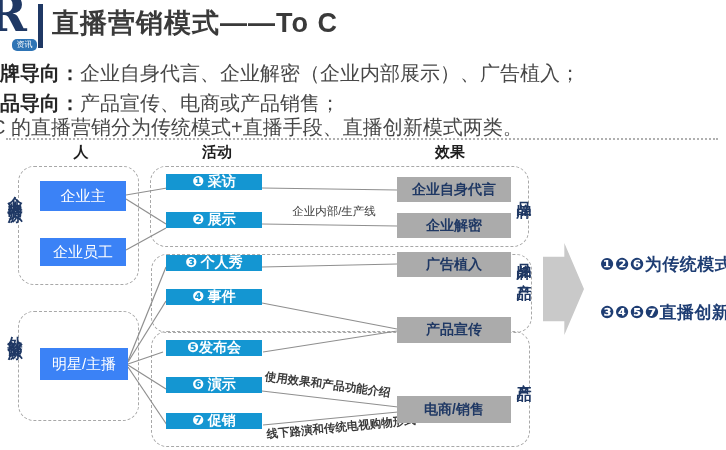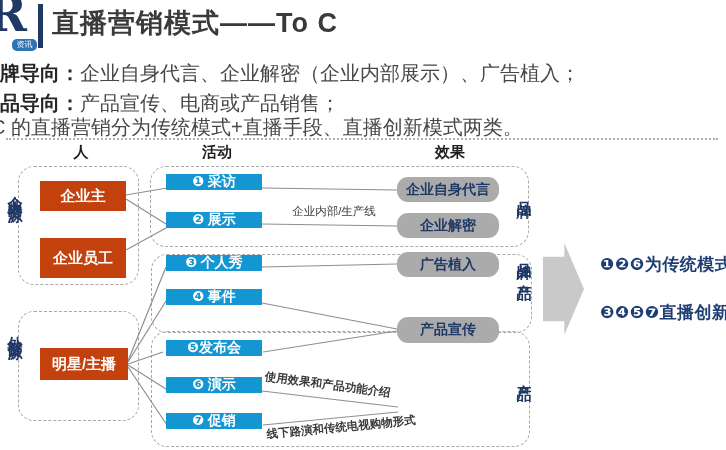--- a/index.html
+++ b/index.html
@@ -31,33 +31,33 @@
   .gM3{left:151px;top:331px;width:377px;height:114px;}
   
   .vtext{writing-mode:vertical-rl;text-orientation:mixed;font-weight:bold;color:#1f3864;
          font-size:15px;letter-spacing:3px;line-height:1;z-index:4;}
   .vl1{left:8px;top:184px;height:100px;}
   .vl2{left:8px;top:324px;height:90px;}
   .vr1{left:517px;top:189px;height:44px;font-size:15px;}
   .vr2{left:517px;top:251px;height:98px;font-size:15px;letter-spacing:2px;}
   .vr3{left:517px;top:372px;height:46px;font-size:15px;}
   
-  .navybox{background:#c2410c;color:#fff;font-weight:bold;font-size:15px;
+  .navybox{background:#3b82f6;color:#fff;font-weight:normal;font-size:15px;
            display:flex;align-items:center;justify-content:center;z-index:5;}
   .bluebox{background:#1496d2;color:#fff;font-weight:bold;font-size:14px;
            display:flex;align-items:center;justify-content:center;z-index:5;}
   .graybox{background:#ababab;color:#1f3864;font-weight:bold;font-size:14px;
            display:flex;align-items:center;justify-content:center;z-index:5;}
   .p1{left:40px;top:181px;width:86px;height:30px;}
-  .p2{left:40px;top:238px;width:86px;height:40px;}
+  .p2{left:40px;top:238px;width:86px;height:28px;}
   .p3{left:40px;top:348px;width:88px;height:32px;}
   .act{left:166px;width:96px;height:16px;}
   .a1{top:174px;} .a2{top:212px;} .a3{top:255px;} .a4{top:289px;}
   .a5{top:340px;} .a6{top:377px;} .a7{top:413px;}
-  .eff{left:397px;width:102px;height:25px;border-radius:11px;}
+  .eff{left:397px;width:114px;height:25px;}
   .e1{top:177px;} .e2{top:213px;} .e3{top:252px;} .e4{top:317px;height:26px;} .e5{top:396px;height:27px;}
   
   .linelbl{font-size:11.5px;color:#3a3a3a;white-space:nowrap;z-index:3;}
   .lbl-display{left:272px;top:204px;width:124px;text-align:center;}
   .lbl-demo{left:266px;top:369px;font-weight:bold;transform:rotate(7.5deg);transform-origin:left top;}
   .lbl-promo{left:266px;top:427px;font-weight:bold;transform:rotate(-5.5deg);transform-origin:left top;}
   
   .bigarrow{left:543px;top:243px;width:41px;height:92px;background:#c9c9c9;
             clip-path:polygon(0 15%,52% 15%,52% 0,100% 50%,52% 100%,52% 85%,0 85%);z-index:2;}
   
@@ -123,20 +123,21 @@
   <div class="abs bluebox act a3">❸ 个人秀</div>
   <div class="abs bluebox act a4">❹ 事件</div>
   <div class="abs bluebox act a5">❺发布会</div>
   <div class="abs bluebox act a6">❻ 演示</div>
   <div class="abs bluebox act a7">❼ 促销</div>
 
   <div class="abs graybox eff e1">企业自身代言</div>
   <div class="abs graybox eff e2">企业解密</div>
   <div class="abs graybox eff e3">广告植入</div>
   <div class="abs graybox eff e4">产品宣传</div>
+  <div class="abs graybox eff e5">电商/销售</div>
 
   <div class="abs linelbl lbl-display">企业内部/生产线</div>
   <div class="abs linelbl lbl-demo">使用效果和产品功能介绍</div>
   <div class="abs linelbl lbl-promo">线下路演和传统电视购物形式</div>
 
   <div class="abs vtext vr1">品牌</div>
   <div class="abs vtext vr2">品牌／产品</div>
   <div class="abs vtext vr3">产品</div>
 
   <div class="abs bigarrow"></div>

